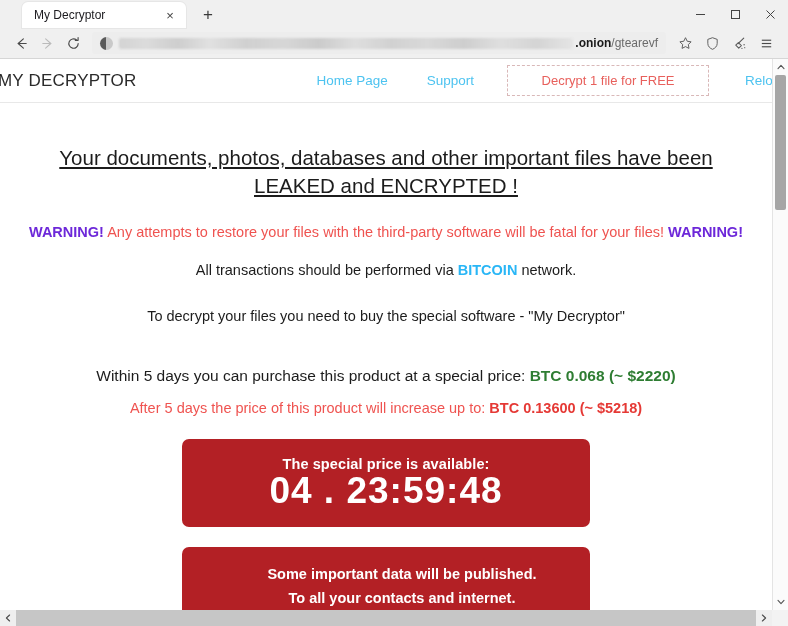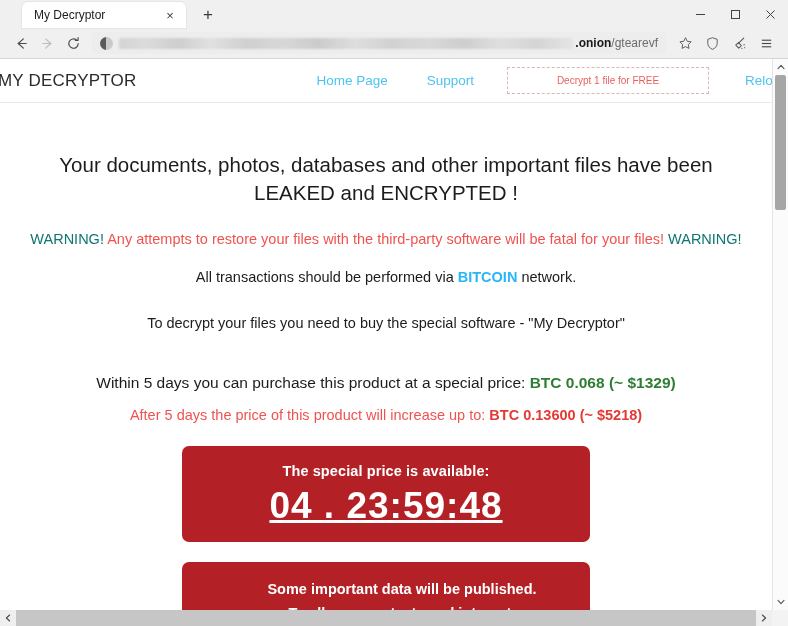--- a/index.html
+++ b/index.html
@@ -218,50 +218,51 @@
     white-space: nowrap;
     cursor: pointer;
   }
   .nav-link.home { margin-left: 180px; }
   .nav-link.support { margin-left: 39px; }
   .nav-link.reload { margin-left: 36px; margin-right: 10px; }
   .free-btn {
     margin-left: 33px;
     border: 1px dashed #d9b8b8;
     color: #e8605c;
-    font-size: 10px;
+    font-size: 13px;
     padding: 7px 0;
     width: 202px;
     text-align: center;
     background: #fff;
     white-space: nowrap;
     cursor: pointer;
     box-sizing: border-box;
   }
 
   .content {
     padding-top: 41px;
     text-align: center;
   }
   .headline {
     font-size: 20.5px;
     color: #1c1c1c;
     line-height: 1.35;
-    margin: 7px auto;
+    margin: 0 auto;
     max-width: 660px;
     font-weight: 400;
+    text-decoration: underline;
   }
   .warning-line {
     margin-top: 25px;
     font-size: 14.5px;
     color: #ef5350;
     font-weight: 400;
     white-space: nowrap;
   }
-  .warning-line b { font-weight: 400; color: #0f766e; }
+  .warning-line b { font-weight: 700; color: #6d28d9; }
 
   .para {
     margin-top: 30px;
     font-size: 14.5px;
     color: #1c1c1c;
   }
   .para.second { margin-top: 22px; }
   .bitcoin { color: #29b6f6; font-weight: 700; }
 
   .price-line {
@@ -288,26 +289,24 @@
   .redbox.timer {
     margin-top: 23px;
     padding: 17px 0 16px;
   }
   .timer-label {
     font-size: 14.5px;
     font-weight: 700;
     letter-spacing: 0.1px;
   }
   .timer-value {
-    margin-top: 8px;
     font-size: 37px;
     font-weight: 700;
     letter-spacing: 1px;
     line-height: 1.05;
-    text-decoration: underline;
   }
   .redbox.notice {
     margin-top: 20px;
     padding: 16px 0 22px;
   }
   .notice-line {
     font-size: 14.5px;
     font-weight: 700;
     line-height: 1.62;
     padding-left: 32px;
@@ -499,21 +498,21 @@
           <b>WARNING!</b><span> Any attempts to restore your files with the third-party software will be fatal for your files! </span><b>WARNING!</b>
         </div>
 
         <div class="para second">
           <span>All transactions should be performed via </span><span class="bitcoin">BITCOIN</span><span> network.</span>
         </div>
 
         <div class="para">To decrypt your files you need to buy the special software - "My Decryptor"</div>
 
         <div class="price-line">
-          <span>Within 5 days you can purchase this product at a special price: </span><span class="price-green">BTC 0.068 (~ $1329)</span>
+          <span>Within 5 days you can purchase this product at a special price: </span><span class="price-green">BTC 0.068 (~ $2220)</span>
         </div>
 
         <div class="price-line after">
           <span>After 5 days the price of this product will increase up to: </span><b>BTC 0.13600 (~ $5218)</b>
         </div>
 
         <div class="redbox timer">
           <div class="timer-label">The special price is available:</div>
           <div class="timer-value">04 . 23:59:48</div>
         </div>

